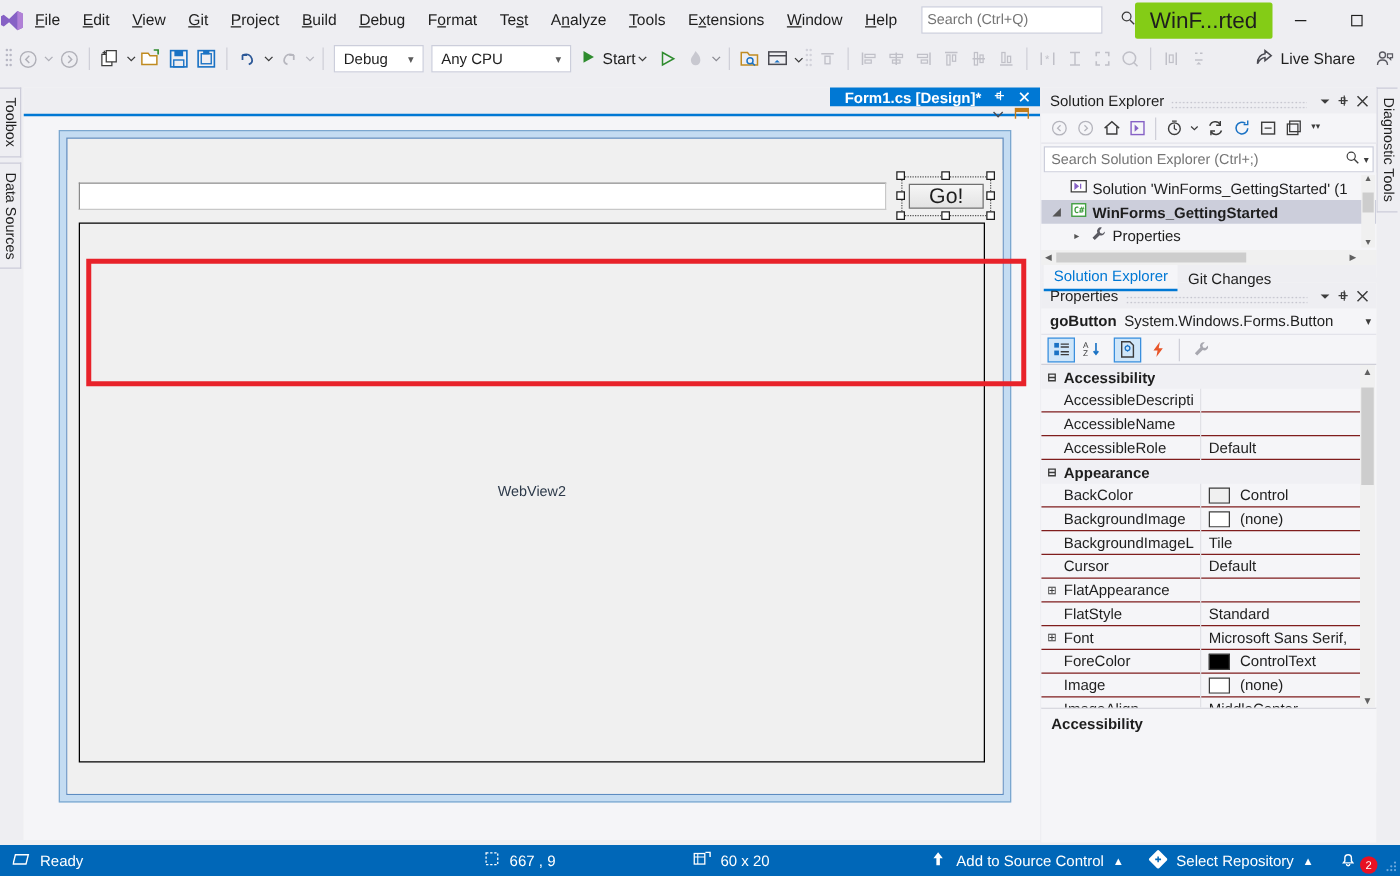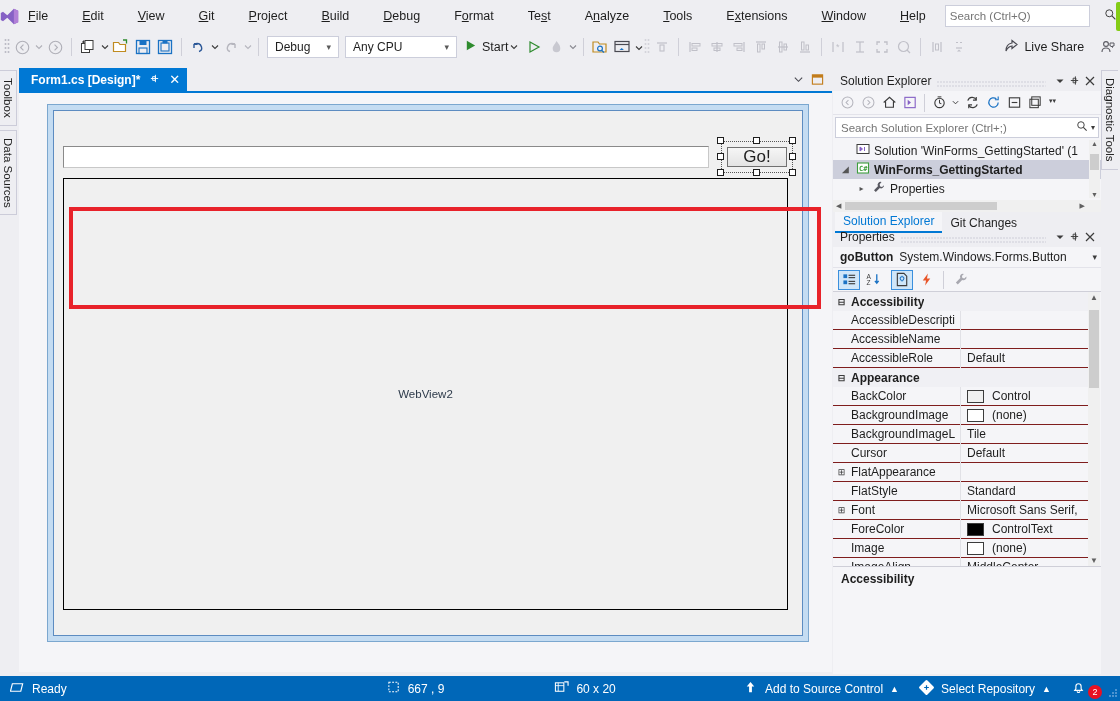--- a/index.html
+++ b/index.html
@@ -12,21 +12,21 @@
     -webkit-font-smoothing:antialiased;
   }
   .app { position:relative; width:1120px; height:701px; background:#eeeef2; }
 
   
   .titlebar {
     position:absolute; left:0; top:0; width:1120px; height:32px;
     background:#eeeef2; display:flex; align-items:center;
   }
   .vs-logo { width:34px; height:32px; display:flex; align-items:center; justify-content:center; }
-  .menu { display:flex; align-items:center; height:32px;gap:16px; }
+  .menu { display:flex; align-items:center; height:32px; }
   .menu-item {
     padding:0 9px; height:26px; line-height:26px; font-size:12.5px; color:#1e1e1e;
     cursor:default; white-space:nowrap;
   }
   .menu-item u { text-decoration:underline; }
   .searchbox {
     margin-left:10px; width:145px; height:22px; background:#ffffff;
     border:1px solid #cccedb; display:flex; align-items:center; padding:0 4px;
   }
   .searchbox input {
@@ -70,21 +70,21 @@
   }
   .vtabs-right { position:absolute; right:0; top:70px; width:19px; }
 
   
   .docwell {
     position:absolute; left:19px; top:70px; width:813px; height:602px;
     background:#f5f5f8;
   }
   .tabstrip {
     position:relative; height:23px; background:#eeeef2;
-    border-bottom:2px solid #0078d4; display:flex; align-items:flex-end;
+    border-bottom:2px solid #0078d4; display:flex; align-items:flex-end;flex-direction:column;
   }
   .doctab {
     height:23px; background:#0078d4; color:#fff; font-size:12px; font-weight:bold;
     display:flex; align-items:center; padding:0 7px 0 12px; gap:9px;
   }
   .doctab .tab-x { font-size:13px; font-weight:normal; }
   .tabstrip-right {
     margin-left:auto; display:flex; align-items:center; gap:7px; padding:0 8px 2px 0;
   }
   .designer-surface {

